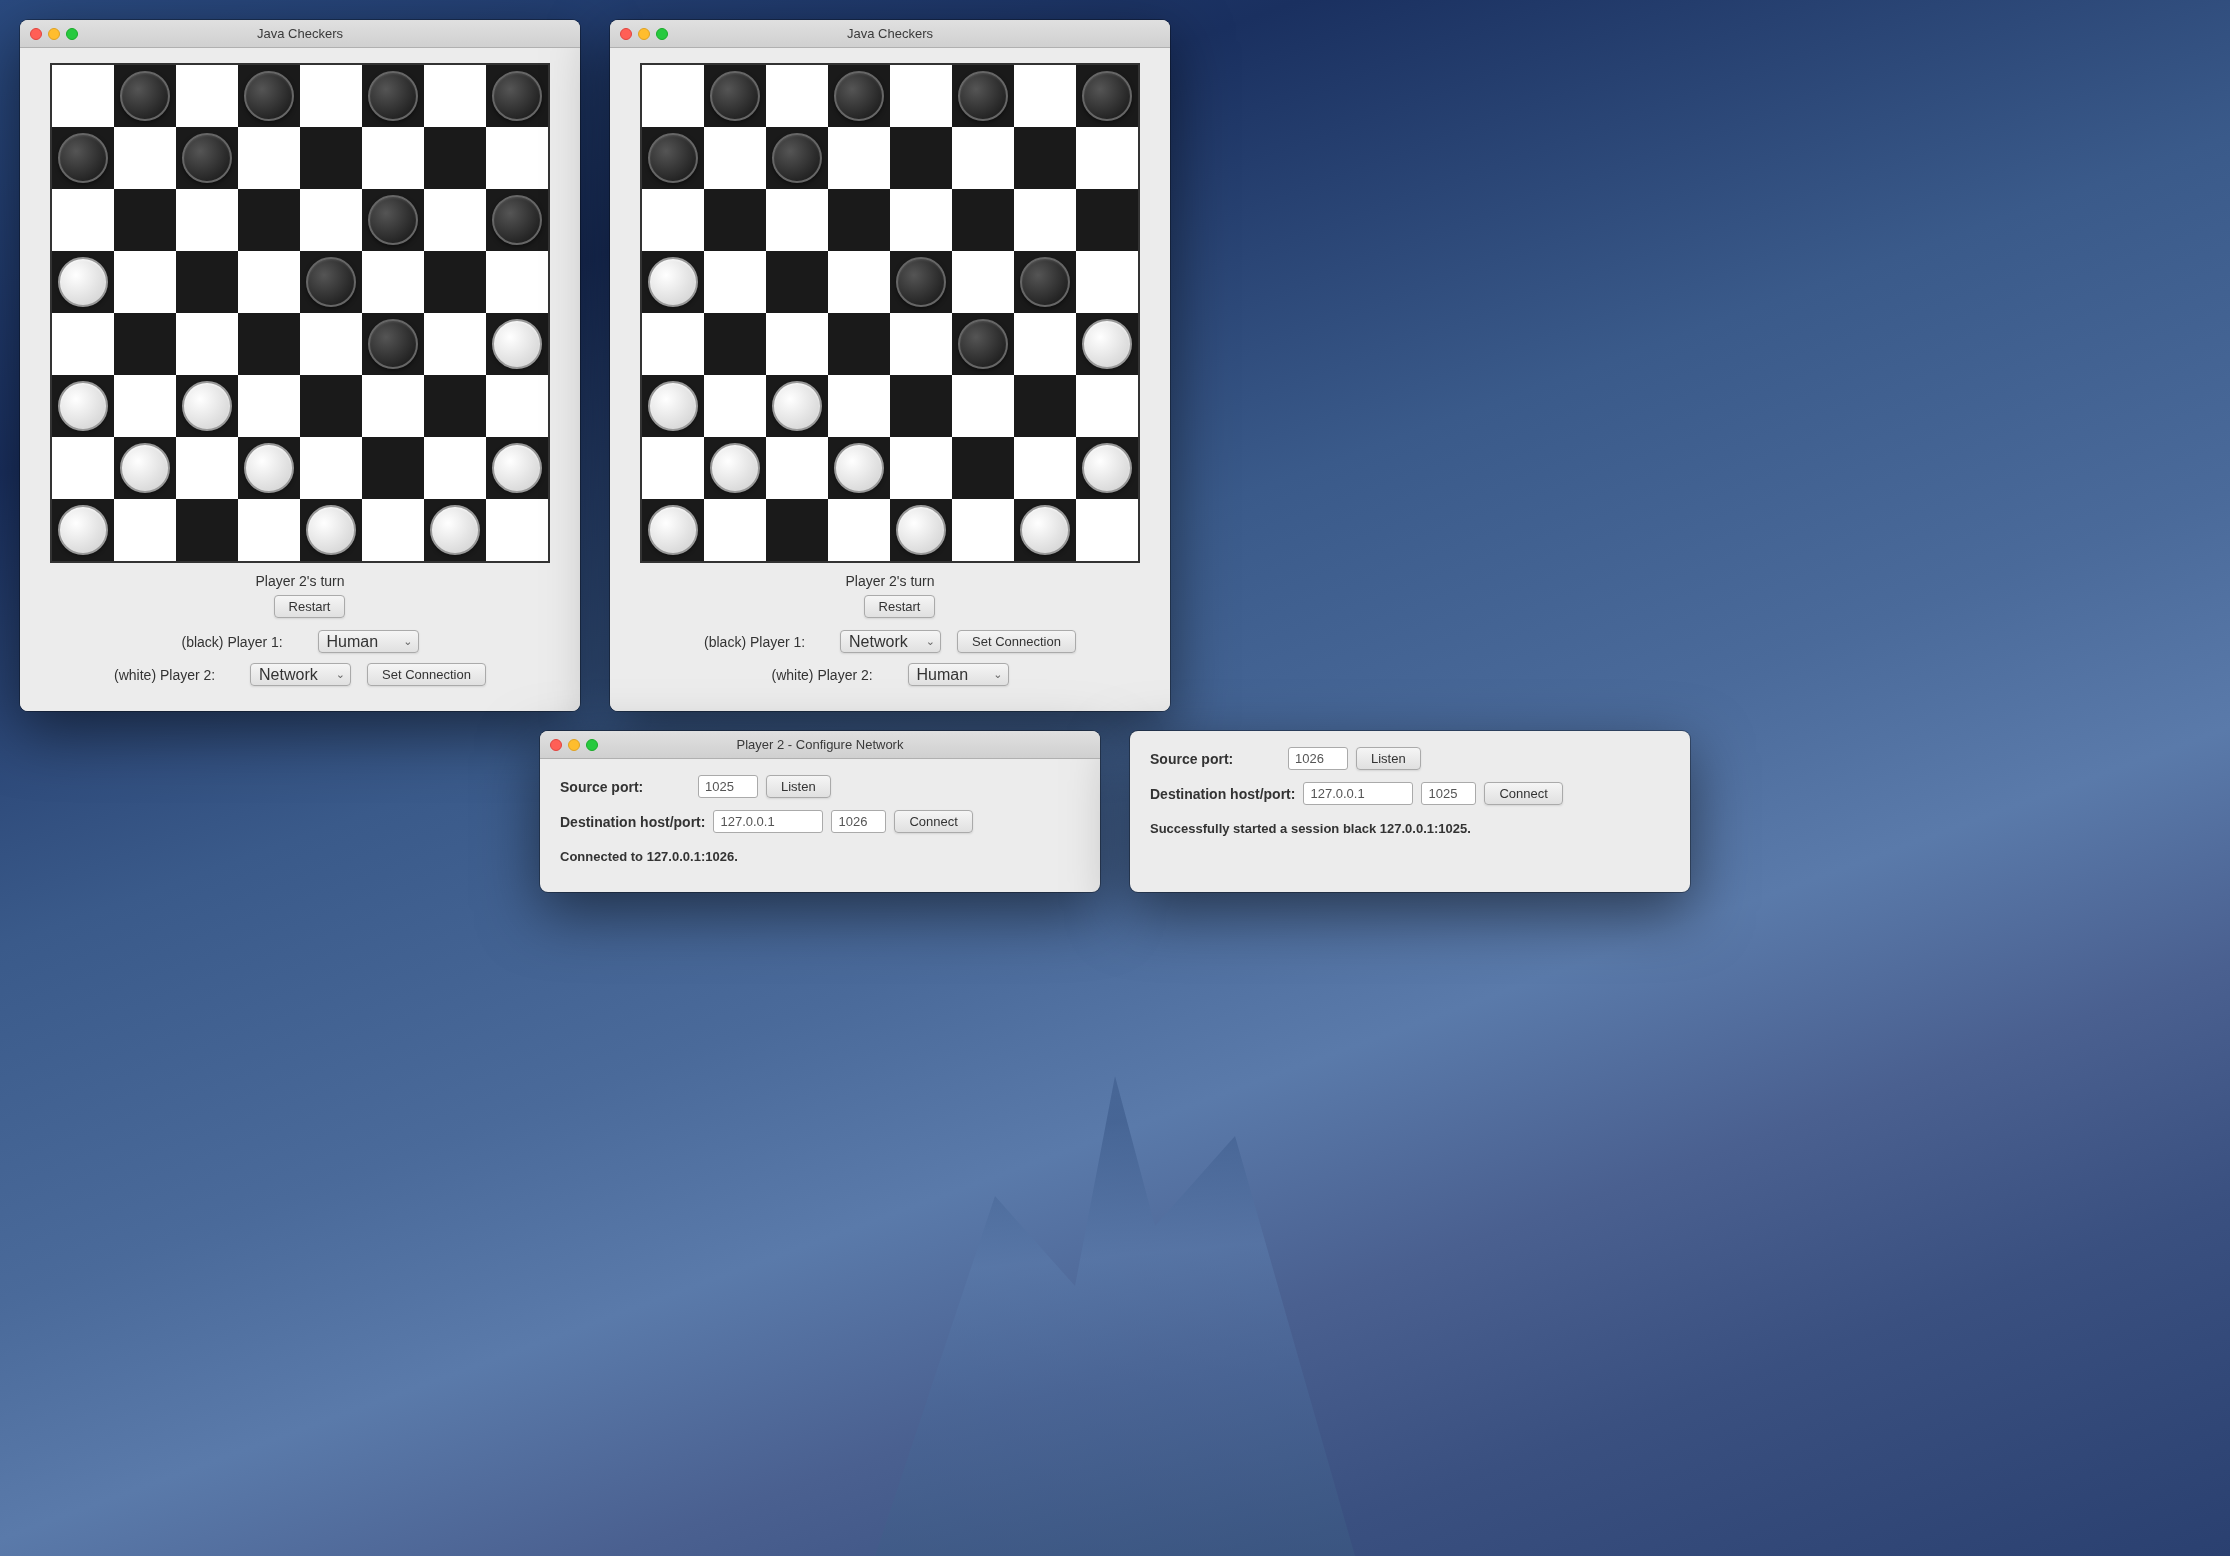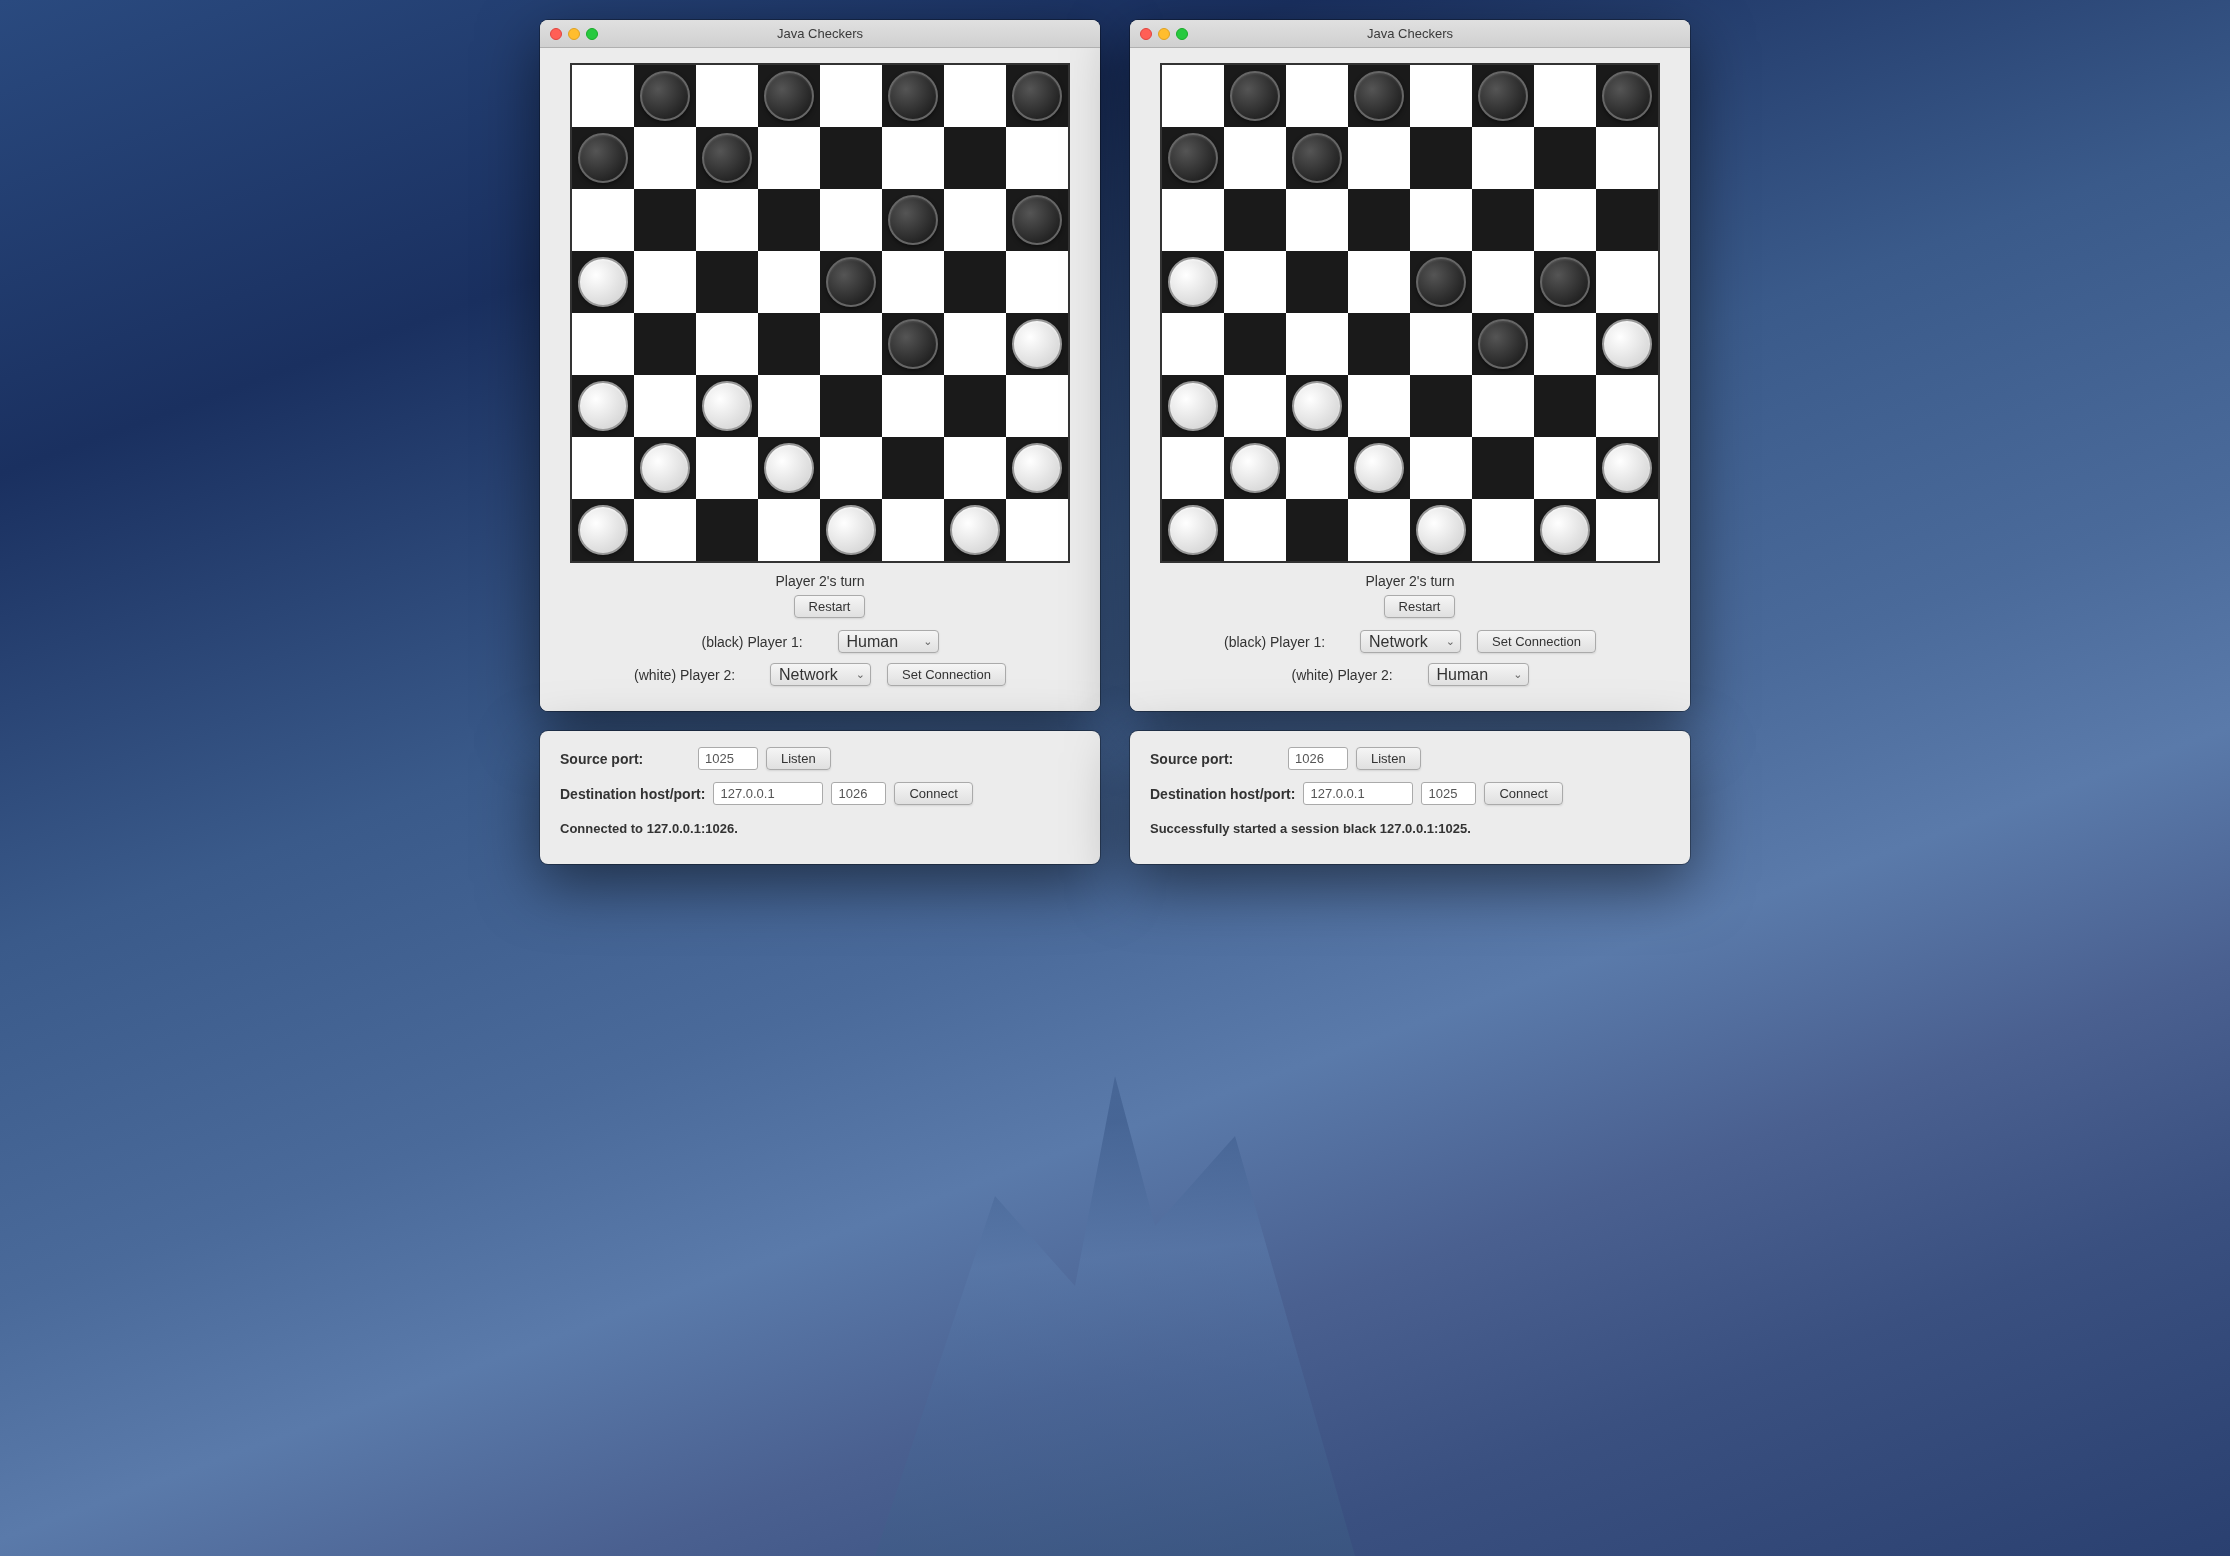--- a/index.html
+++ b/index.html
@@ -32,21 +32,20 @@
       flex-direction: column;
       gap: 0;
       padding: 20px;
       position: relative;
       z-index: 10;
     }
 
     .top-row {
       display: flex;
       gap: 30px;
-      justify-content: center;
       margin-bottom: 20px;
     }
 
     .bottom-row {
       display: flex;
       gap: 30px;
       justify-content: center;
     }
 
     
@@ -552,20 +551,28 @@
             </div>
           </div>
         </div>
       </div>
     </div>
   </div>
 
   <div class="bottom-row">
 
     <div class="mac-window network-window-container">
+      <div class="window-titlebar">
+        <div class="traffic-lights">
+          <div class="traffic-light tl-red"></div>
+          <div class="traffic-light tl-yellow"></div>
+          <div class="traffic-light tl-green"></div>
+        </div>
+        <span class="window-title">Player 2 - Configure Network</span>
+      </div>
       <div class="network-content">
         <div class="network-row">
           <span class="network-label">Source port:</span>
           <input class="mac-input" type="text" style="width: 60px;" value="1025">
           <button class="mac-button">Listen</button>
         </div>
         <div class="network-row">
           <span class="network-label">Destination host/port:</span>
           <input class="mac-input" type="text" style="width: 110px;" value="127.0.0.1">
           <input class="mac-input" type="text" style="width: 55px;" value="1026">

